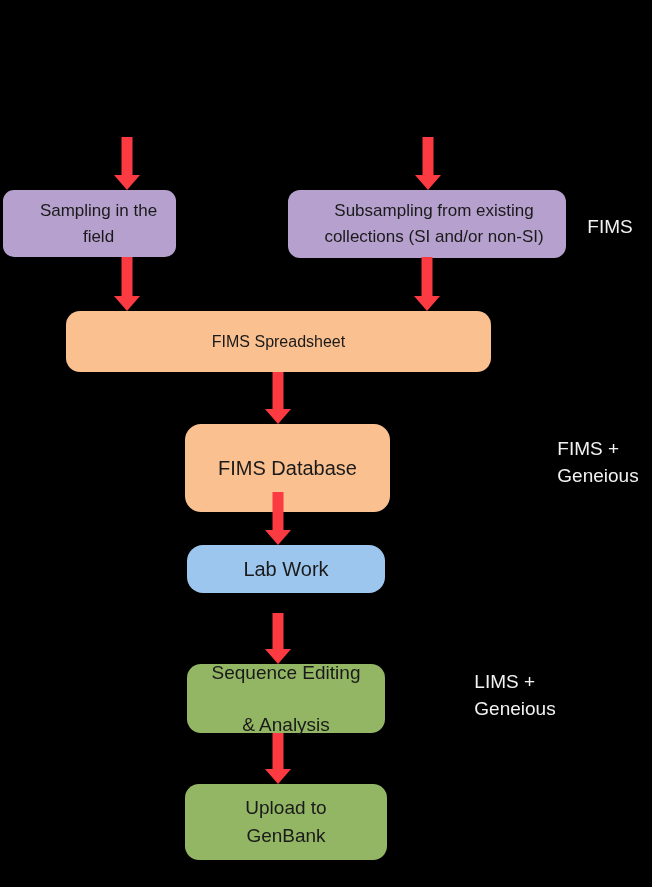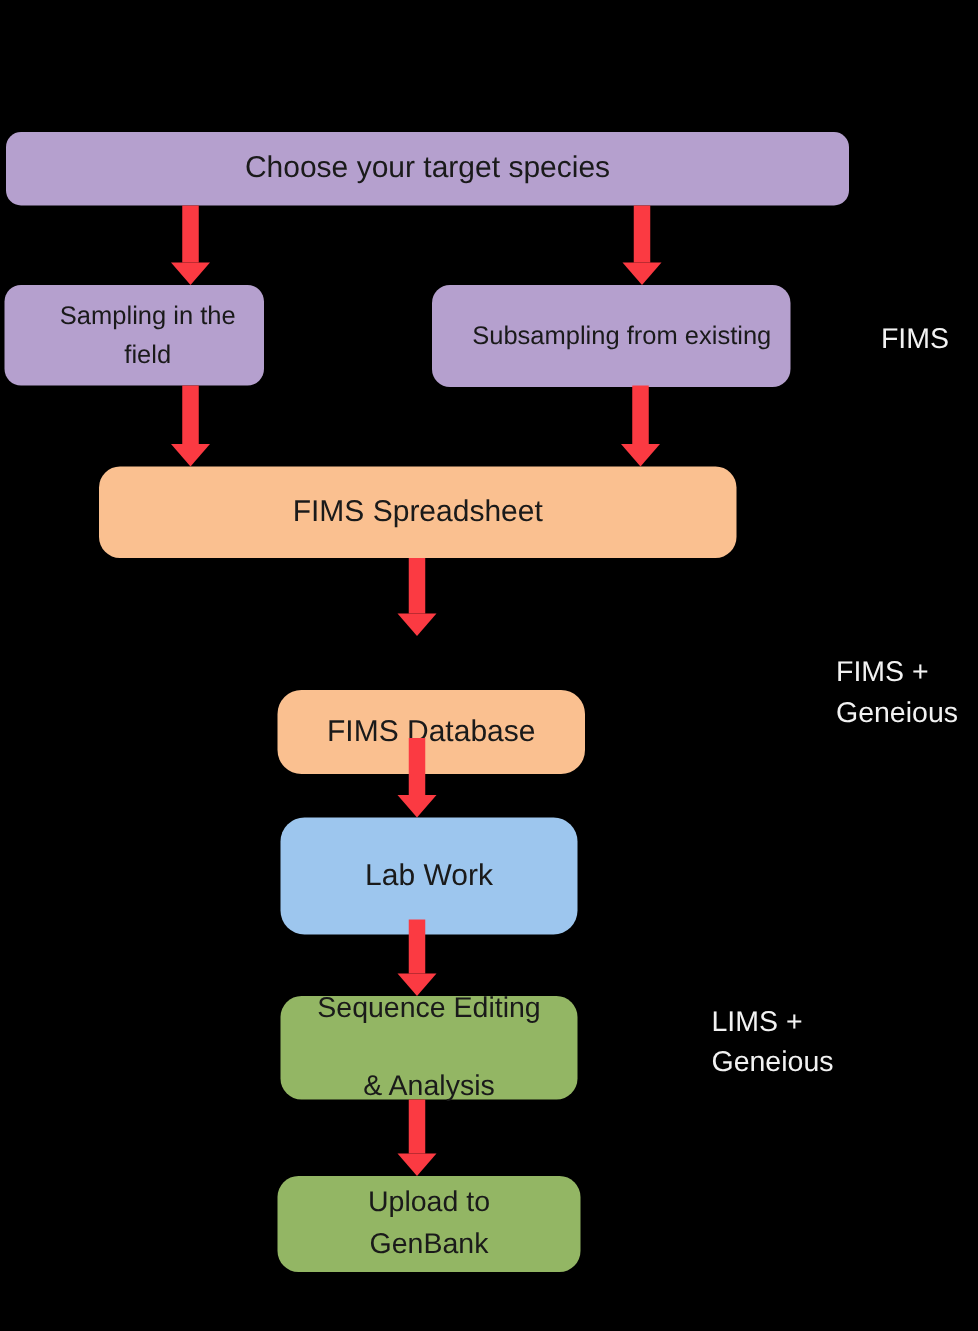--- a/index.html
+++ b/index.html
@@ -22,26 +22,26 @@
     box-sizing: border-box;
     padding: 2px 6px;
   }
   .fill-purple { background: var(--color-purple); }
   .fill-orange { background: var(--color-orange); }
   .fill-blue   { background: var(--color-blue); }
   .fill-green  { background: var(--color-green); }
 
   .node-choose      { left: 4px;   top: 88px;  width: 562px; height: 49px; border-radius: 10px; font-size: 20px; }
   .node-sampling    { left: 3px;   top: 190px; width: 173px; height: 67px; border-radius: 11px; font-size: 17px; line-height: 26px; padding-left: 24px; }
-  .node-subsampling { left: 288px; top: 190px; width: 239px; height: 68px; border-radius: 12px; font-size: 17px; line-height: 26px; padding-left: 20px; }
-  .node-spreadsheet { left: 66px;  top: 311px; width: 425px; height: 61px; border-radius: 14px; font-size: 20px; }
-  .node-database    { left: 185px; top: 424px; width: 205px; height: 56px; border-radius: 16px; font-size: 20px; margin-top: 36px; }
-  .node-labwork     { left: 187px; top: 545px; width: 198px; height: 78px; border-radius: 16px; font-size: 20px; }
+  .node-subsampling { left: 288px; top: 190px; width: 278px; height: 68px; border-radius: 12px; font-size: 17px; line-height: 26px; padding-left: 20px; }
+  .node-spreadsheet { left: 66px;  top: 311px; width: 425px; height: 61px; border-radius: 14px; font-size: 16px; }
+  .node-database    { left: 185px; top: 424px; width: 205px; height: 88px; border-radius: 16px; font-size: 20px; }
+  .node-labwork     { left: 187px; top: 545px; width: 198px; height: 48px; border-radius: 16px; font-size: 20px; }
   .node-seqedit     { left: 187px; top: 664px; width: 198px; height: 69px; border-radius: 14px; font-size: 19px; line-height: 28px; gap: 24px; }
-  .node-genbank     { left: 185px; top: 784px; width: 202px; height: 64px; border-radius: 14px; font-size: 19px; line-height: 28px; }
+  .node-genbank     { left: 185px; top: 784px; width: 202px; height: 76px; border-radius: 14px; font-size: 19px; line-height: 28px; }
 
   .side-label {
     position: absolute;
     color: var(--color-label_text, #f2f2f2);
     font-size: 19px;
     text-align: left;
     line-height: 27px;
     white-space: nowrap;
   }
   .label-fims          { left: 610px; top: 213px; transform: translateX(-50%); }
@@ -66,39 +66,37 @@
     border-left: 13px solid transparent;
     border-right: 13px solid transparent;
     border-top: 15px solid var(--color-arrow_red, #fb3a42);
   }
 </style>
 </head>
 <body>
 
 <div id="canvas">
 
-  <div class="node fill-purple node-choose">
-    <span>Choose your target species</span>
-  </div>
 
   <div class="arrow" style="left:114px; top:137px; height:53px;">
     <div class="shaft" style="height:38px;"></div>
     <div class="head"></div>
   </div>
   <div class="arrow" style="left:415px; top:137px; height:53px;">
     <div class="shaft" style="height:38px;"></div>
     <div class="head"></div>
   </div>
 
   <div class="node fill-purple node-sampling">
     <span>Sampling in the</span>
     <span>field</span>
   </div>
   <div class="node fill-purple node-subsampling">
     <span>Subsampling from existing</span>
+    <span>collections (SI and/or non-SI)</span>
   </div>
   <div class="side-label label-fims">FIMS</div>
 
   <div class="arrow" style="left:114px; top:257px; height:54px;">
     <div class="shaft" style="height:39px;"></div>
     <div class="head"></div>
   </div>
   <div class="arrow" style="left:414px; top:257px; height:54px;">
     <div class="shaft" style="height:39px;"></div>
     <div class="head"></div>

